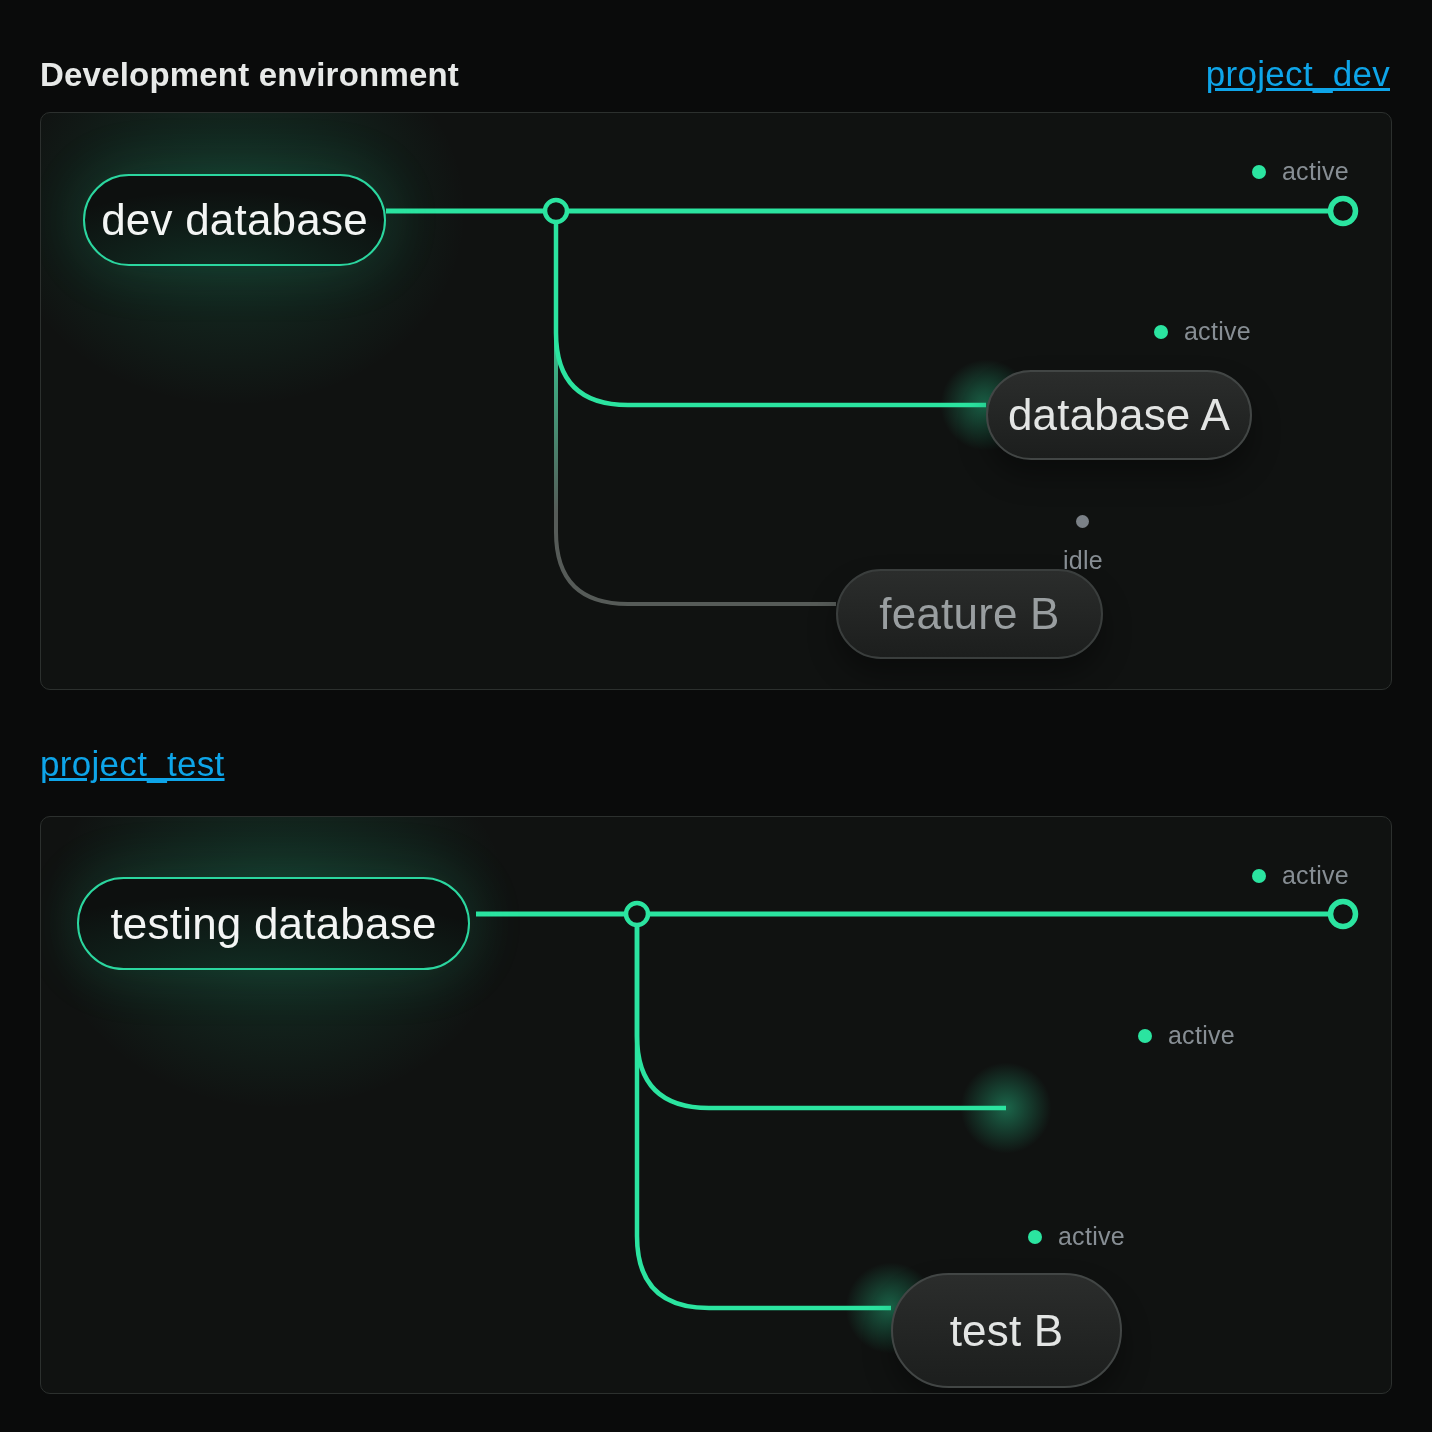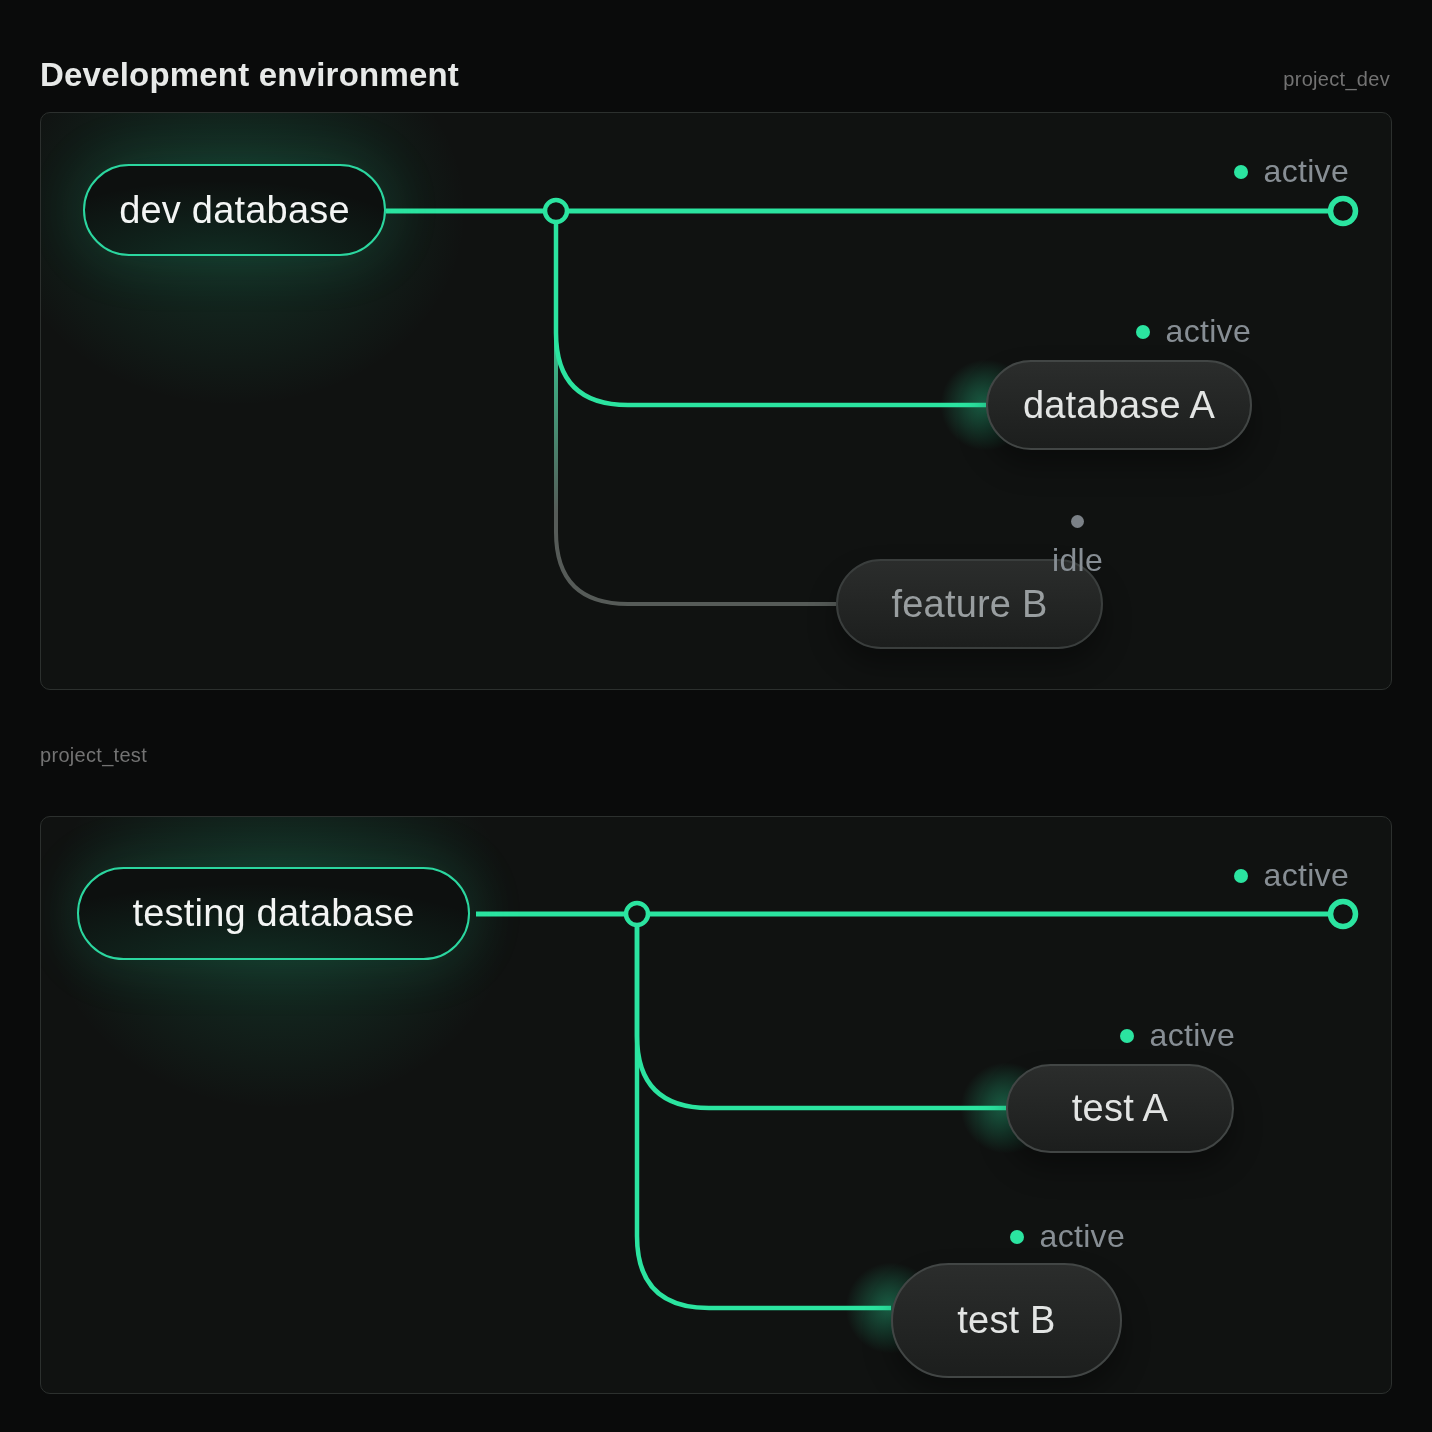--- a/index.html
+++ b/index.html
@@ -13,34 +13,34 @@
     overflow:hidden;
   }
   .section-header {
     display:flex; justify-content:space-between; align-items:baseline;
     height:40px; margin-bottom:32px; padding-right:2px;
   }
   .section-title {
     font-size:33px; font-weight:700; color:#e7e9e8; letter-spacing:.2px;margin-top:16px;
   }
   .project-label {
-    font-size:20px; font-weight:400; color:#737373; letter-spacing:.3px;
+    font-size:35px; font-weight:400; color:#0ea5e9; letter-spacing:.3px;text-decoration:underline;
   }
   .section + .section { margin-top:54px; }
   .panel {
     position:relative; width:1352px; height:578px;
     background:var(--panel-bg);
     border:1.5px solid #2c302e;
     border-radius:10px;
     overflow:hidden;
   }
   svg.connectors { position:absolute; left:0; top:0; display:block; }
   .pill {
     position:absolute; display:flex; align-items:center; justify-content:center;
-    border-radius:999px; font-size:38px; letter-spacing:.2px; white-space:nowrap;
+    border-radius:999px; font-size:44px; letter-spacing:.2px; white-space:nowrap;margin-top:10px;
   }
   .db-glow {
     position:absolute; width:620px; height:520px; border-radius:50%;
     background:radial-gradient(closest-side, rgba(43,228,160,0.16), rgba(43,228,160,0.05) 52%, rgba(43,228,160,0) 75%);
     transform:translate(-50%,-50%); pointer-events:none;
   }
   .db-pill {
     background:radial-gradient(130% 170% at 45% 115%, rgba(43,228,160,0.15) 0%, rgba(14,17,16,0) 58%), #0d100f;
     border:2px solid #2bd69f;
     color:#f3f5f4;
@@ -48,21 +48,21 @@
   }
   .branch-pill {
     background:linear-gradient(180deg, #2b2d2c 0%, #1c1e1d 100%);
     border:2px solid #424645;
     color:#e3e5e4;
     box-shadow:0 16px 28px rgba(0,0,0,0.35);
   }
   .branch-pill.idle { color:#999ea0; border-color:#3a3e3d; }
   .status {
     position:absolute; display:flex; align-items:center; gap:16px;
-    font-size:32px; color:#878e94; letter-spacing:.3px; line-height:33px;
+    font-size:25px; color:#878e94; letter-spacing:.3px; line-height:33px;
   }
   .status .dot {
     width:14px; height:14px; border-radius:50%;
     background:var(--green); flex:0 0 auto;
   }
   .status.idle .dot { width:13px; height:13px; background:#7b8187; }
   .junction-glow {
     position:absolute; width:130px; height:130px; border-radius:50%;
     background:radial-gradient(closest-side, rgba(43,228,160,0.40), rgba(43,228,160,0) 70%);
     transform:translate(-50%,-50%); pointer-events:none;
@@ -139,23 +139,20 @@
       <circle cx="1302" cy="97" r="12.5" fill="#101211" stroke="#2be4a0" stroke-width="5.5"></circle>
     </svg>
 
     <div class="junction-glow" style="left:965px; top:291px;"></div>
     <div class="junction-glow" style="left:850px; top:491px;"></div>
 
     <div class="pill db-pill" style="left:36px; top:50px; width:393px; height:93px;">
       <span>testing database</span>
     </div>
 
-    <div class="pill branch-pill" style="left:965px; top:247px; width:228px; height:89px;">
-      <span>test A</span>
-    </div>
 
     <div class="pill branch-pill" style="left:850px; top:446px; width:231px; height:115px;">
       <span>test B</span>
     </div>
 
     <div class="status" style="right:42px; top:42px;">
       <span class="dot"></span>
       <span>active</span>
     </div>
     <div class="status" style="right:156px; top:202px;">

